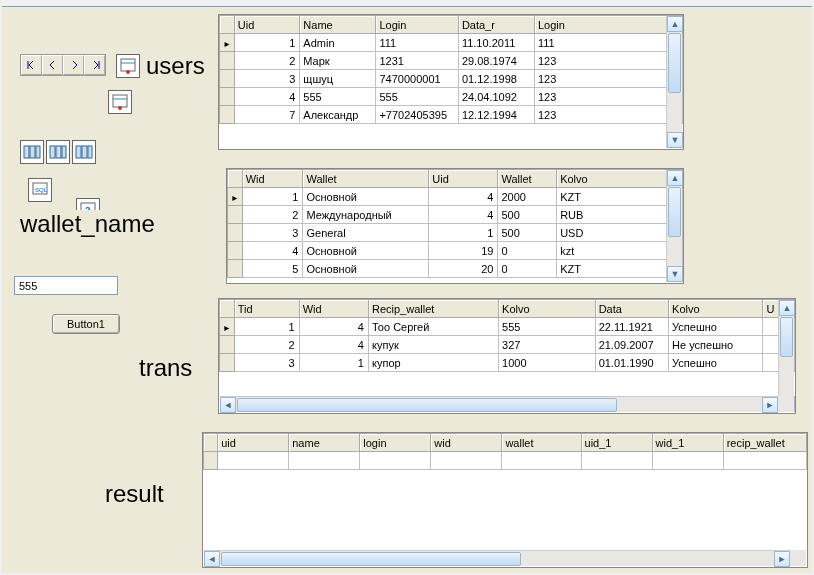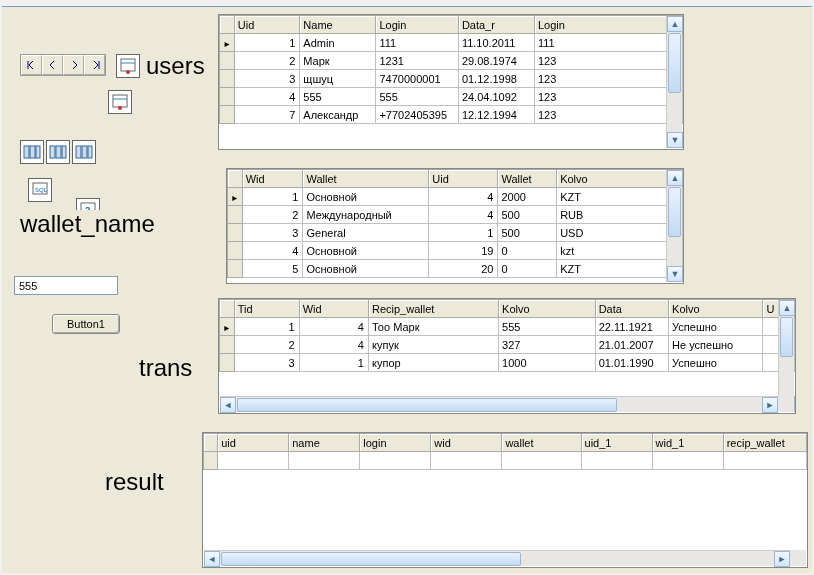--- a/index.html
+++ b/index.html
@@ -225,21 +225,21 @@
 <div class="comp-icon" style="left:76px;top:198px">
   <svg viewBox="0 0 18 18">
       <rect x="2" y="2" width="14" height="11" fill="#fff" stroke="#666"></rect>
       <text x="6" y="12" font-size="9" fill="#06c" font-weight="bold">?</text>
     </svg>
 </div>
 
 <span class="label" style="left:146px;top:52px">users</span>
 <span class="label" style="left:20px;top:210px">wallet_name</span>
 <span class="label" style="left:139px;top:354px">trans</span>
-<span class="label" style="left:105px;top:468px">result</span>
+<span class="label" style="left:105px;top:480px">result</span>
 
 <input class="small-input" style="left: 14px; top: 276px;" value="555">
 
 <button class="btn" style="left:52px;top:314px">Button1</button>
 
 <div class="grid" id="grid-users" style="left:218px;top:14px;width:466px;height:136px">
   <table>
     <colgroup>
         <col style="width:14px">
         <col style="width:62px">
@@ -402,33 +402,33 @@
           <th>Data</th>
           <th>Kolvo</th>
           <th>U</th>
         </tr>
       </thead>
     <tbody>
         <tr>
           <td class="rowhead"><span class="tri">▸</span></td>
           <td class="numcell">1</td>
           <td class="numcell">4</td>
-          <td>Тоо Марк</td>
+          <td>Тоо Сергей</td>
           <td>555</td>
           <td>22.11.1921</td>
           <td>Успешно</td>
           <td></td>
         </tr>
         <tr>
           <td class="rowhead"></td>
           <td class="numcell">2</td>
           <td class="numcell">4</td>
           <td>купук</td>
           <td>327</td>
-          <td>21.01.2007</td>
+          <td>21.09.2007</td>
           <td>Не успешно</td>
           <td></td>
         </tr>
         <tr>
           <td class="rowhead"></td>
           <td class="numcell">3</td>
           <td class="numcell">1</td>
           <td>купор</td>
           <td>1000</td>
           <td>01.01.1990</td>

